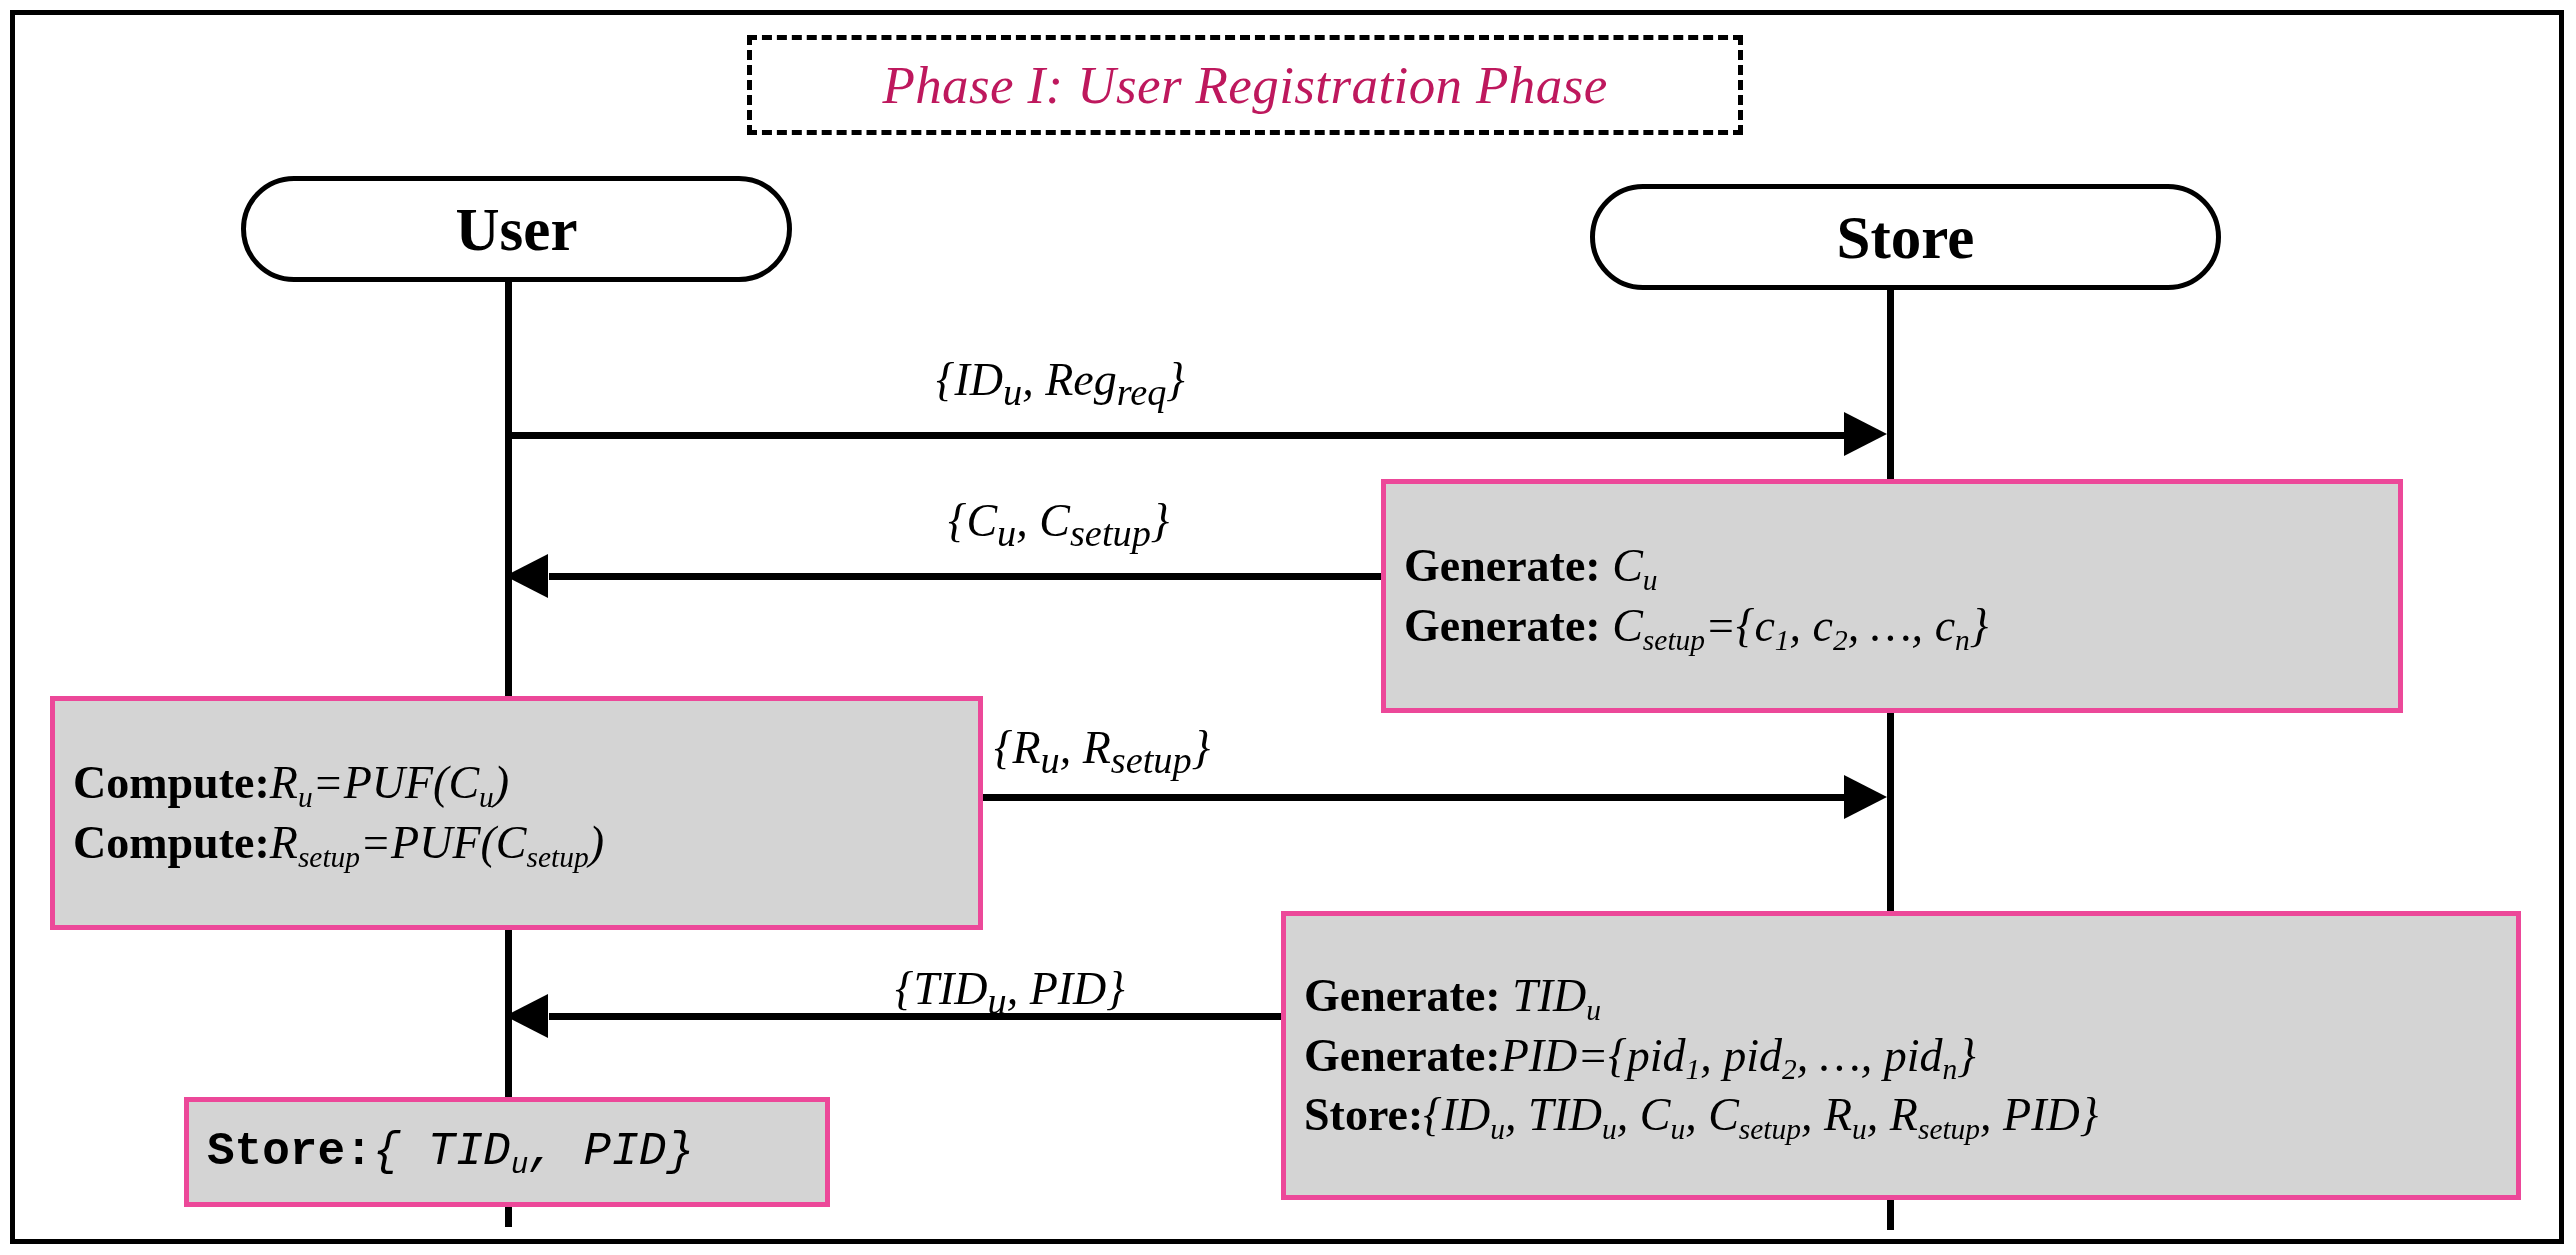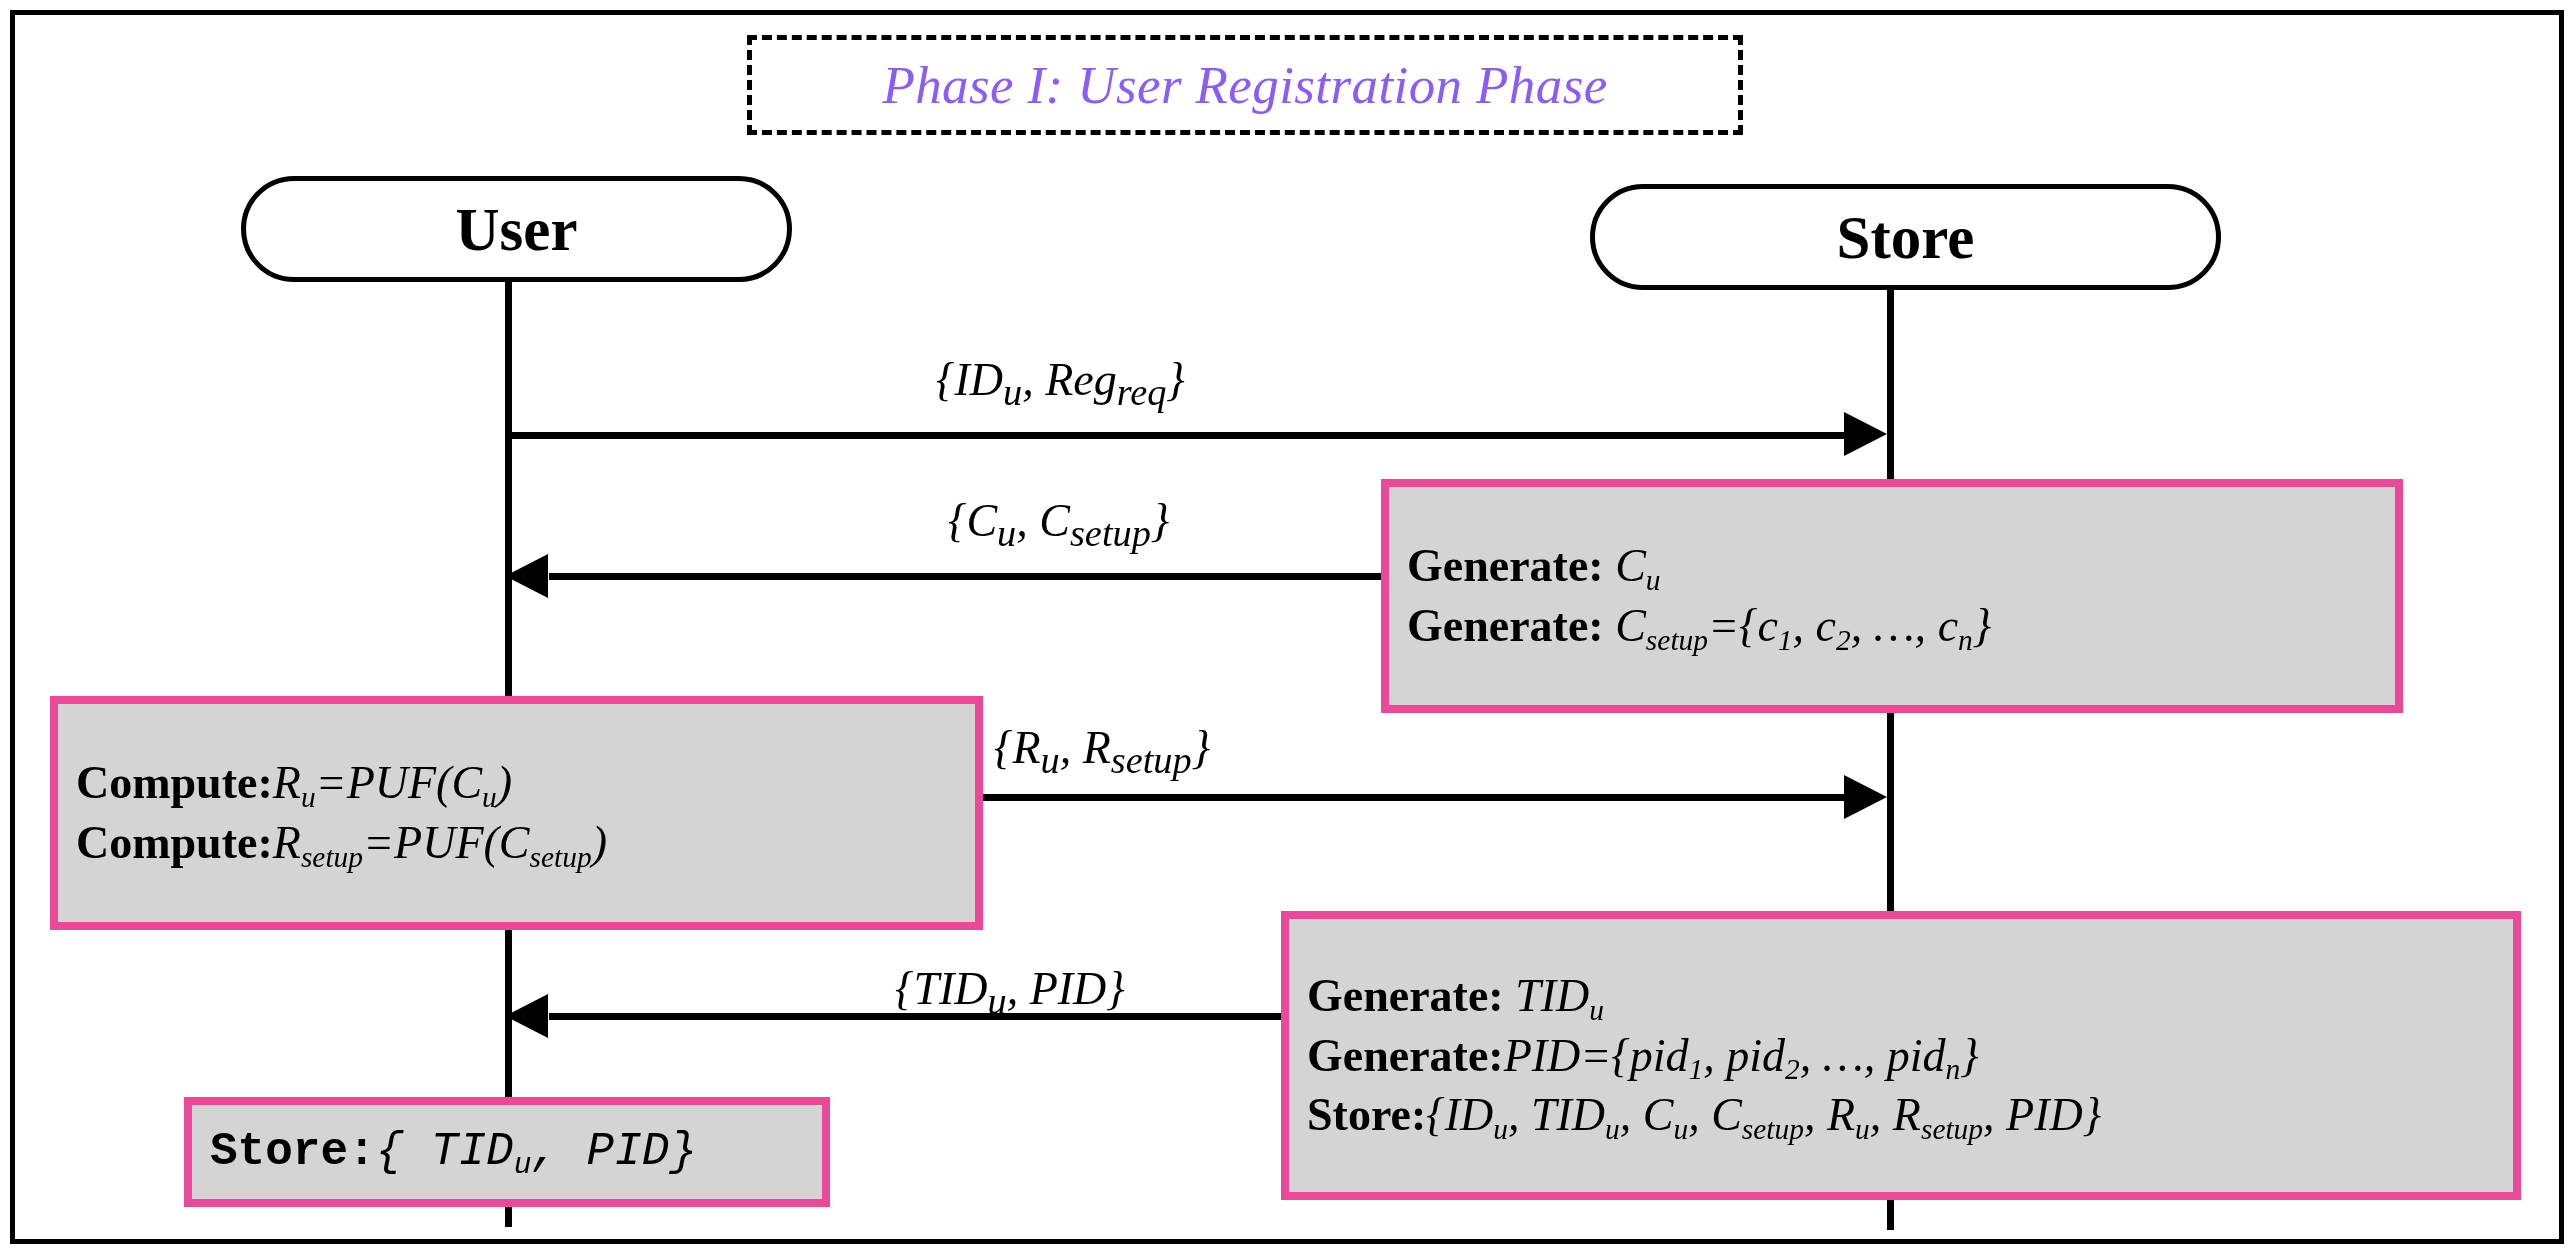--- a/index.html
+++ b/index.html
@@ -37,21 +37,21 @@
     border: 5px dashed #000000;
     box-sizing: border-box;
     display: flex;
     align-items: center;
     justify-content: center;
     background: #ffffff;
   }
   .phase-title-text {
     font-style: italic;
     font-size: 53px;
-    color: #8b5cf6;
+    color: #be185d;
     white-space: nowrap;
     letter-spacing: 0.4px;
   }
 
   
   .actor {
     position: absolute;
     box-sizing: border-box;
     border: 5.8px solid #000000;
     border-radius: 829px;
@@ -132,21 +132,21 @@
 
   
   #msg4-line { left: 549px;  top: 1013px; width: 740px; }
   #msg4-head { left: 505px;  top: 994px; }
   #msg4-label{ left: 895px; top: 938px; margin-top: 28px; }
 
   
   .note-box {
     position: absolute;
     background: #d4d4d4;
-    border: 8px solid #ec4899;
+    border: 5px solid #ec4899;
     box-sizing: border-box;
     z-index: 5;
     display: flex;
     flex-direction: column;
     justify-content: center;
   }
   .note-line {
     font-size: 46px;
     color: #000000;
     white-space: nowrap;

